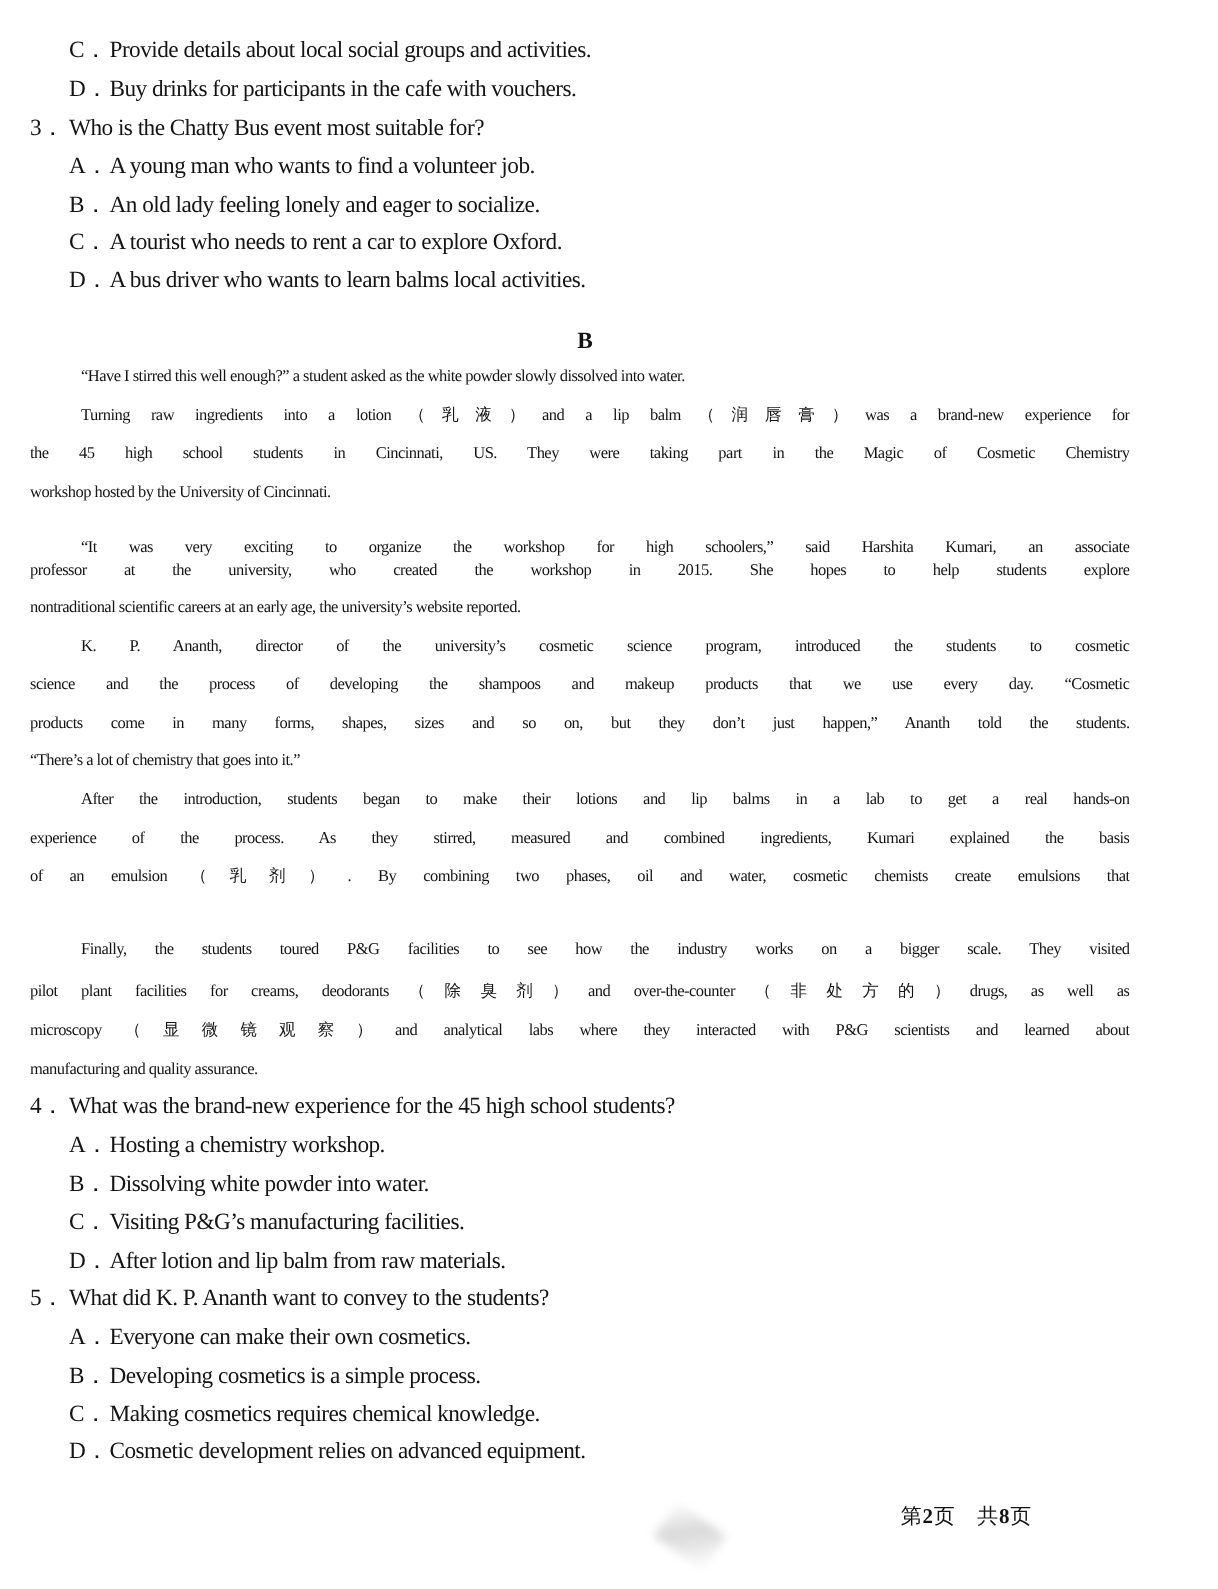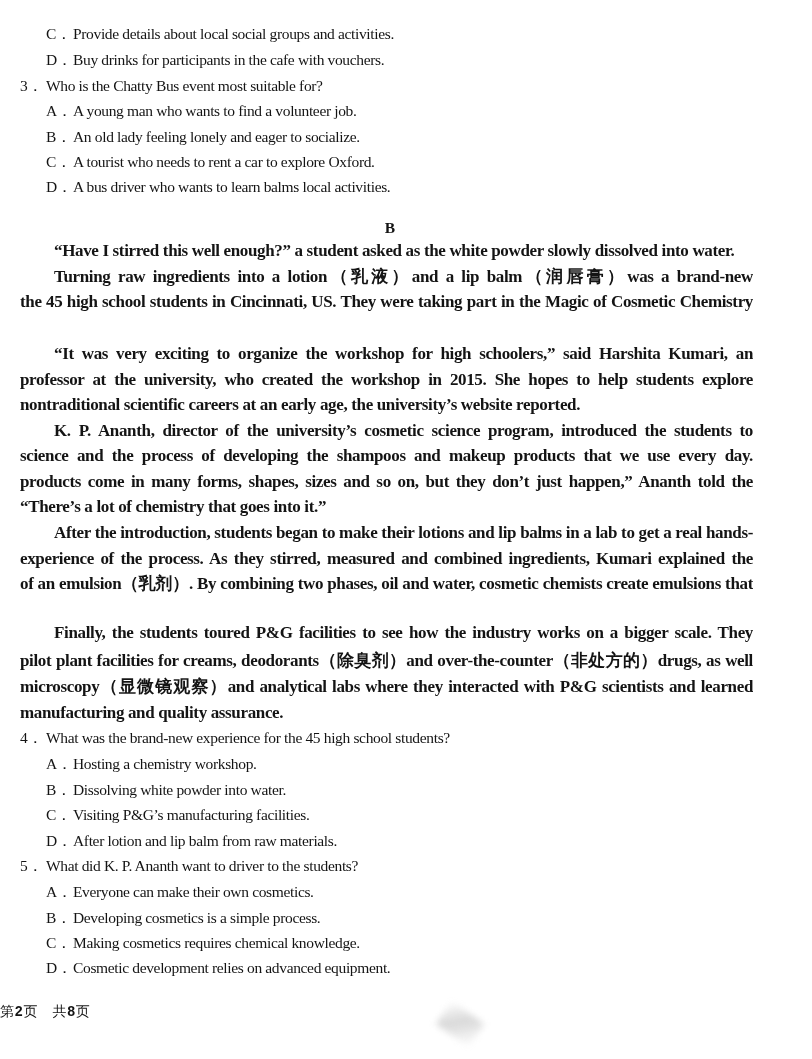--- a/index.html
+++ b/index.html
@@ -17,29 +17,28 @@
   .q-num { position: absolute; left: 20px; }
   .q-text { position: absolute; left: 46px; }
   .opt-letter { position: absolute; left: 46px; }
   .opt-text { position: absolute; left: 73px; }
   .heading {
     position: absolute; left: 0; width: 780px; text-align: center;
     font-weight: bold; font-size: 15.5px; line-height: 20px;
   }
   .para-line {
     position: absolute; left: 20px; width: 733px;
-    font-size: 17px; line-height: 20px; white-space: nowrap;
+    font-size: 11px; line-height: 20px; white-space: nowrap;
     letter-spacing: -0.35px;
-    font-weight: bold;
   }
   .para-line.first { left: 54px; width: 699px; }
   .para-line.justify { text-align: justify; text-align-last: justify; white-space: normal; height: 20px; overflow: hidden; }
   .footer {
-    position: absolute; top: 1003px; left: 0; width: 688px; text-align: left;
-    font-size: 14px; line-height: 18px; letter-spacing: 0.5px; font-family: Liberation Mono, monospace;
+    position: absolute; top: 1003px; left: 0; width: 688px; text-align: right;
+    font-size: 14px; line-height: 18px; letter-spacing: 0.5px;
   }
   .footer .num { font-weight: bold; }
   .smudge {
     position: absolute; left: 440px; top: 1010px; width: 40px; height: 28px;
     background: linear-gradient(135deg, rgba(180,180,180,0.0) 0%, rgba(170,170,170,0.45) 45%, rgba(255,255,255,0) 100%);
     filter: blur(3px);
     transform: rotate(35deg);
   }
 </style>
 </head>
@@ -75,22 +74,23 @@
   <div class="line" style="top:177px">
     <span class="opt-letter">D．</span>
     <span class="opt-text">A bus driver who wants to learn balms local activities.</span>
   </div>
 
   <div class="heading" style="top:218px">B</div>
 
   <div class="para-line first" style="top:241px">“Have I stirred this well enough?” a student asked as the white powder slowly dissolved into water.</div>
   <div class="para-line first justify" style="top:267px">Turning raw ingredients into a lotion（乳液）and a lip balm（润唇膏）was a brand-new experience for</div>
   <div class="para-line justify" style="top:292px">the 45 high school students in Cincinnati, US. They were taking part in the Magic of Cosmetic Chemistry</div>
+  <div class="para-line" style="top:318px">workshop hosted by the University of Cincinnati.</div>
 
-  <div class="para-line first justify" style="top:344px">“It was very exciting to organize the workshop for high schoolers,” said Harshita Kumari, an associate</div>
+  <div class="para-line first justify" style="top:355px">“It was very exciting to organize the workshop for high schoolers,” said Harshita Kumari, an associate</div>
   <div class="para-line justify" style="top:370px">professor at the university, who created the workshop in 2015. She hopes to help students explore</div>
   <div class="para-line" style="top:395px">nontraditional scientific careers at an early age, the university’s website reported.</div>
 
   <div class="para-line first justify" style="top:421px">K. P. Ananth, director of the university’s cosmetic science program, introduced the students to cosmetic</div>
   <div class="para-line justify" style="top:446px">science and the process of developing the shampoos and makeup products that we use every day. “Cosmetic</div>
   <div class="para-line justify" style="top:472px">products come in many forms, shapes, sizes and so on, but they don’t just happen,” Ananth told the students.</div>
   <div class="para-line" style="top:497px">“There’s a lot of chemistry that goes into it.”</div>
 
   <div class="para-line first justify" style="top:523px">After the introduction, students began to make their lotions and lip balms in a lab to get a real hands-on</div>
   <div class="para-line justify" style="top:549px">experience of the process. As they stirred, measured and combined ingredients, Kumari explained the basis</div>
@@ -117,21 +117,21 @@
     <span class="opt-letter">C．</span>
     <span class="opt-text">Visiting P&amp;G’s manufacturing facilities.</span>
   </div>
   <div class="line" style="top:831px">
     <span class="opt-letter">D．</span>
     <span class="opt-text">After lotion and lip balm from raw materials.</span>
   </div>
 
   <div class="line" style="top:856px">
     <span class="q-num">5．</span>
-    <span class="q-text">What did K. P. Ananth want to driver to the students?</span>
+    <span class="q-text">What did K. P. Ananth want to convey to the students?</span>
   </div>
   <div class="line" style="top:882px">
     <span class="opt-letter">A．</span>
     <span class="opt-text">Everyone can make their own cosmetics.</span>
   </div>
   <div class="line" style="top:908px">
     <span class="opt-letter">B．</span>
     <span class="opt-text">Developing cosmetics is a simple process.</span>
   </div>
   <div class="line" style="top:933px">

